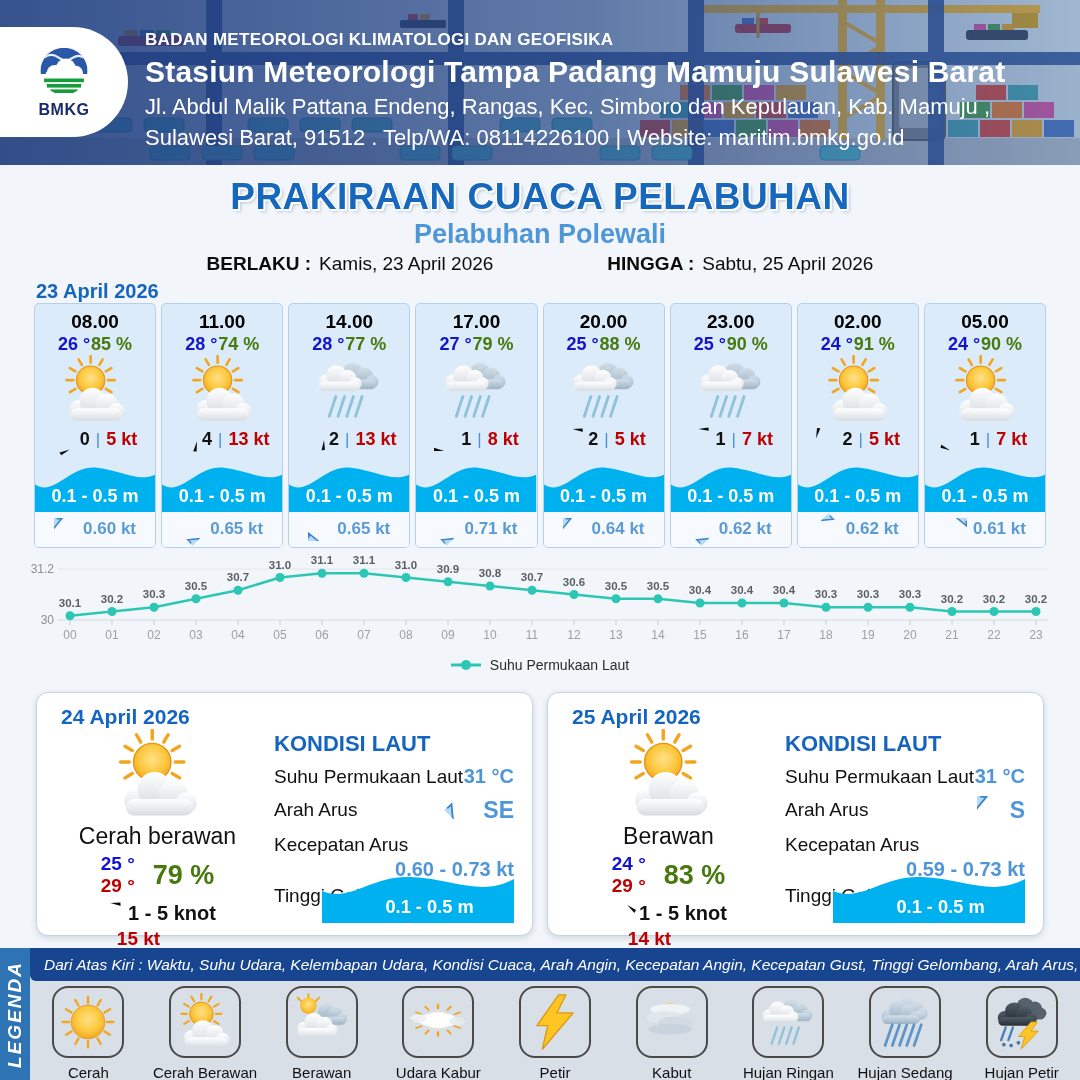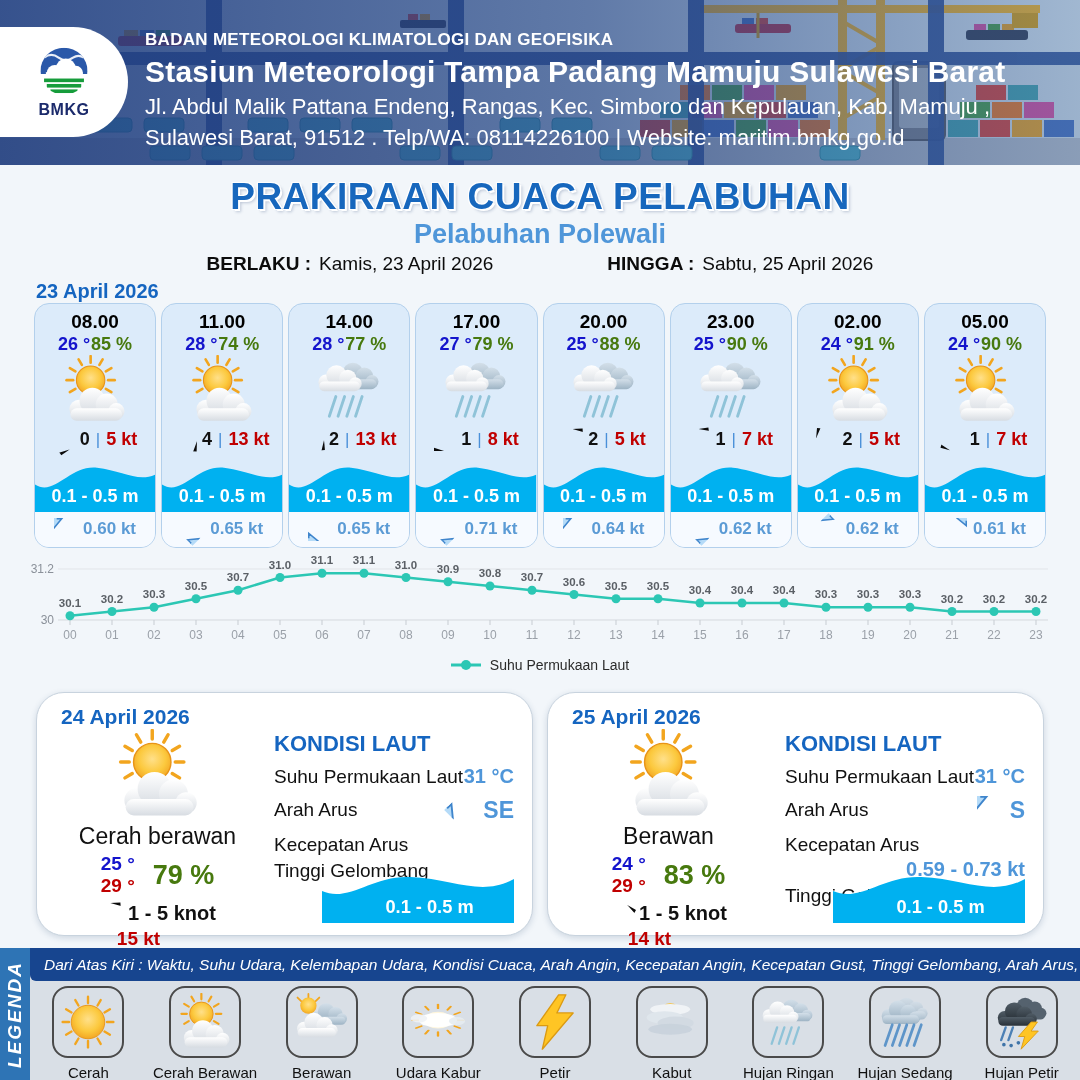--- a/index.html
+++ b/index.html
@@ -24,21 +24,21 @@
       text-shadow:-1px -1px 0 #fff, 1px -1px 0 #fff, -1px 1px 0 #fff, 2px 2px 0 #fff, 3px 3px 3px rgba(30,60,110,.25); }
   .title-sub { position:absolute; top:219px; left:0; width:1080px; text-align:center;
       font-size:27px; font-weight:bold; color:#4f96d9; }
   .valid-row { position:absolute; top:253px; left:0; width:1080px; display:flex; justify-content:center;
       gap:114px; font-size:19px; color:#0c0c0c; }
   .valid-row b { font-weight:bold; margin-right:8px; }
   .forecast-date { position:absolute; top:280px; left:36px; font-size:20px; font-weight:bold; color:#1565c0; }
 
   
   .hrow { position:absolute; top:303px; left:34px; width:1012px; height:245px; display:flex; gap:5px; }
-  .hcard { flex:1; background:#dcebfa; border:1.5px solid #b3d0ec; border-radius:15px;
+  .hcard { flex:1; background:#dcebfa; border:1.5px solid #b3d0ec; border-radius:5px;
            display:flex; flex-direction:column; overflow:hidden; }
   .htime { text-align:center; font-size:19px; font-weight:bold; color:#000; margin-top:7px; }
   .hth { display:flex; justify-content:space-between; padding:0 23px; margin-top:1px; }
   .htemp { font-size:18px; font-weight:bold; color:#1414cc; }
   .hhum { font-size:18px; font-weight:bold; color:#47790e; }
   .hicon { flex:1; display:flex; align-items:center; justify-content:center; }
   .hicon svg { width:82px; height:70px; }
   .hwind { display:flex; align-items:center; justify-content:center; gap:5px; height:30px; }
   .hwind .warrow { width:22px; height:22px; }
   .hwind .wnum { font-size:18px; font-weight:bold; color:#111; }
@@ -53,21 +53,21 @@
   .hfoot .carrow { width:23px; height:23px; }
 
   
   .chart-wrap { position:absolute; top:554px; left:30px; width:1020px; height:130px; }
   .chart-legend { display:flex; align-items:center; justify-content:center; gap:9px; margin-top:3px;
                   font-size:14px; color:#2b2b2b; }
   .clg-marker { display:inline-flex; align-items:center; }
 
   
   .daily-row { position:absolute; top:692px; left:36px; width:1008px; height:244px; display:flex; gap:14px; }
-  .dcard { width:497px; background:#fff; border:1px solid #c8d3de; border-radius:28px;
+  .dcard { width:497px; background:#fff; border:1px solid #c8d3de; border-radius:12px;
            box-shadow:0 2px 6px rgba(40,70,110,.18); padding:12px 18px; position:relative; }
   .ddate { font-size:21px; font-weight:bold; color:#1565c0; margin-left:6px; }
   .dcols { display:flex; height:196px; }
   .dleft { width:205px; display:flex; flex-direction:column; align-items:center; }
   .dleft .dicon svg { width:118px; height:92px; }
   .dcond { font-size:23px; color:#111; margin-top:-2px; }
   .dth { display:flex; align-items:center; gap:18px; margin-top:3px; }
   .dtemps { display:flex; flex-direction:column; }
   .dtmin { font-size:19px; font-weight:bold; color:#1414cc; }
   .dtmax { font-size:19px; font-weight:bold; color:#c00000; }
@@ -826,20 +826,21 @@
           <span class="sea-dir">
             <svg viewBox="-12 -12 24 24" style="transform: rotate(135deg);">
                 <use href="#s-cur" fill="#b5dbf8" stroke="#3f85cc" stroke-width="1.6"></use>
               </svg>
             <span class="sea-val">SE</span>
           </span>
         </div>
         <div class="sea-row" style="margin-top:10px;">
           <span class="sea-label">Kecepatan Arus</span>
         </div>
+        <div class="sea-speed-line">0.60   - 0.73 kt</div>
         <div class="sea-row" style="margin-top:4px;">
           <span class="sea-label">Tinggi Gelombang</span>
         </div>
         <div class="dwave">
           <svg viewBox="0 0 200 56" preserveAspectRatio="none">
             <path d="M0,24 C28,36 52,8 92,10 C138,12 166,30 200,12 L200,56 L0,56 Z" fill="#00b1f0"></path>
             <text x="112" y="46" text-anchor="middle" fill="#ffffff" font-size="19" font-weight="bold" font-family="Liberation Sans, sans-serif">0.1 - 0.5 m</text>
           </svg>
         </div>
       </div>

